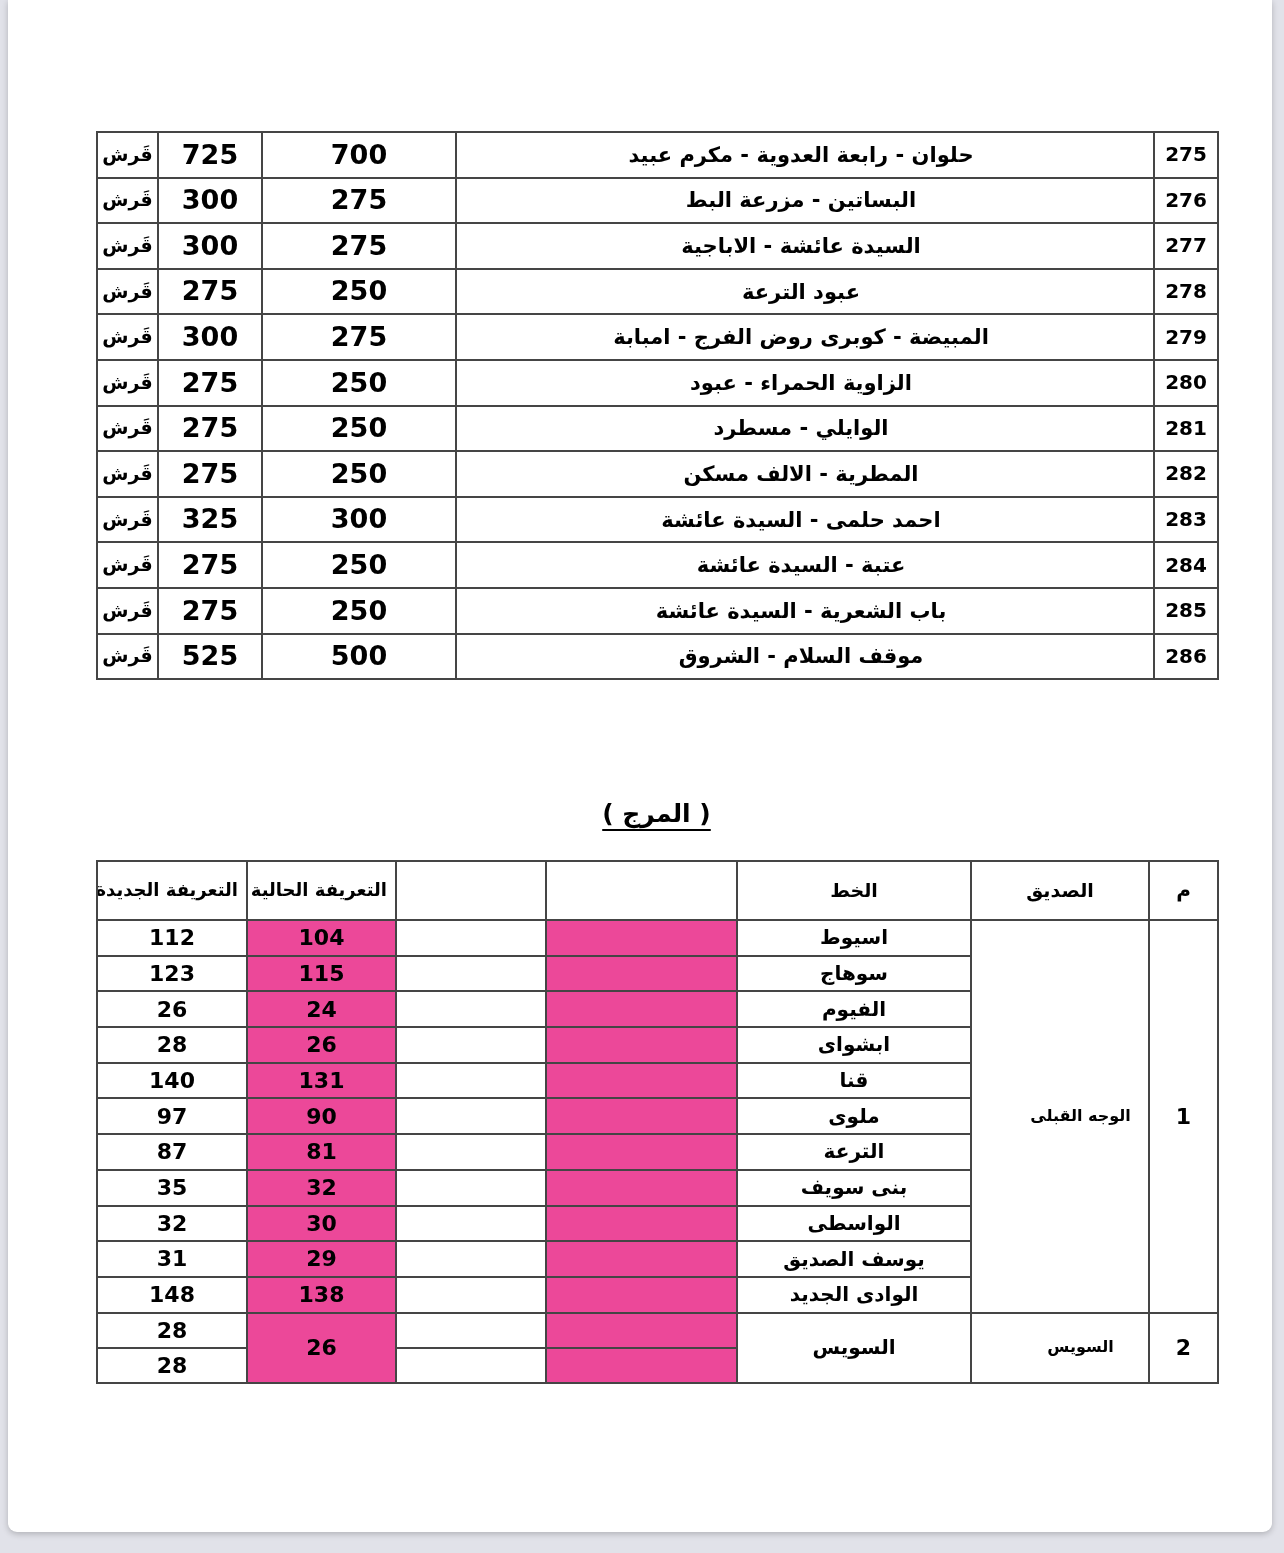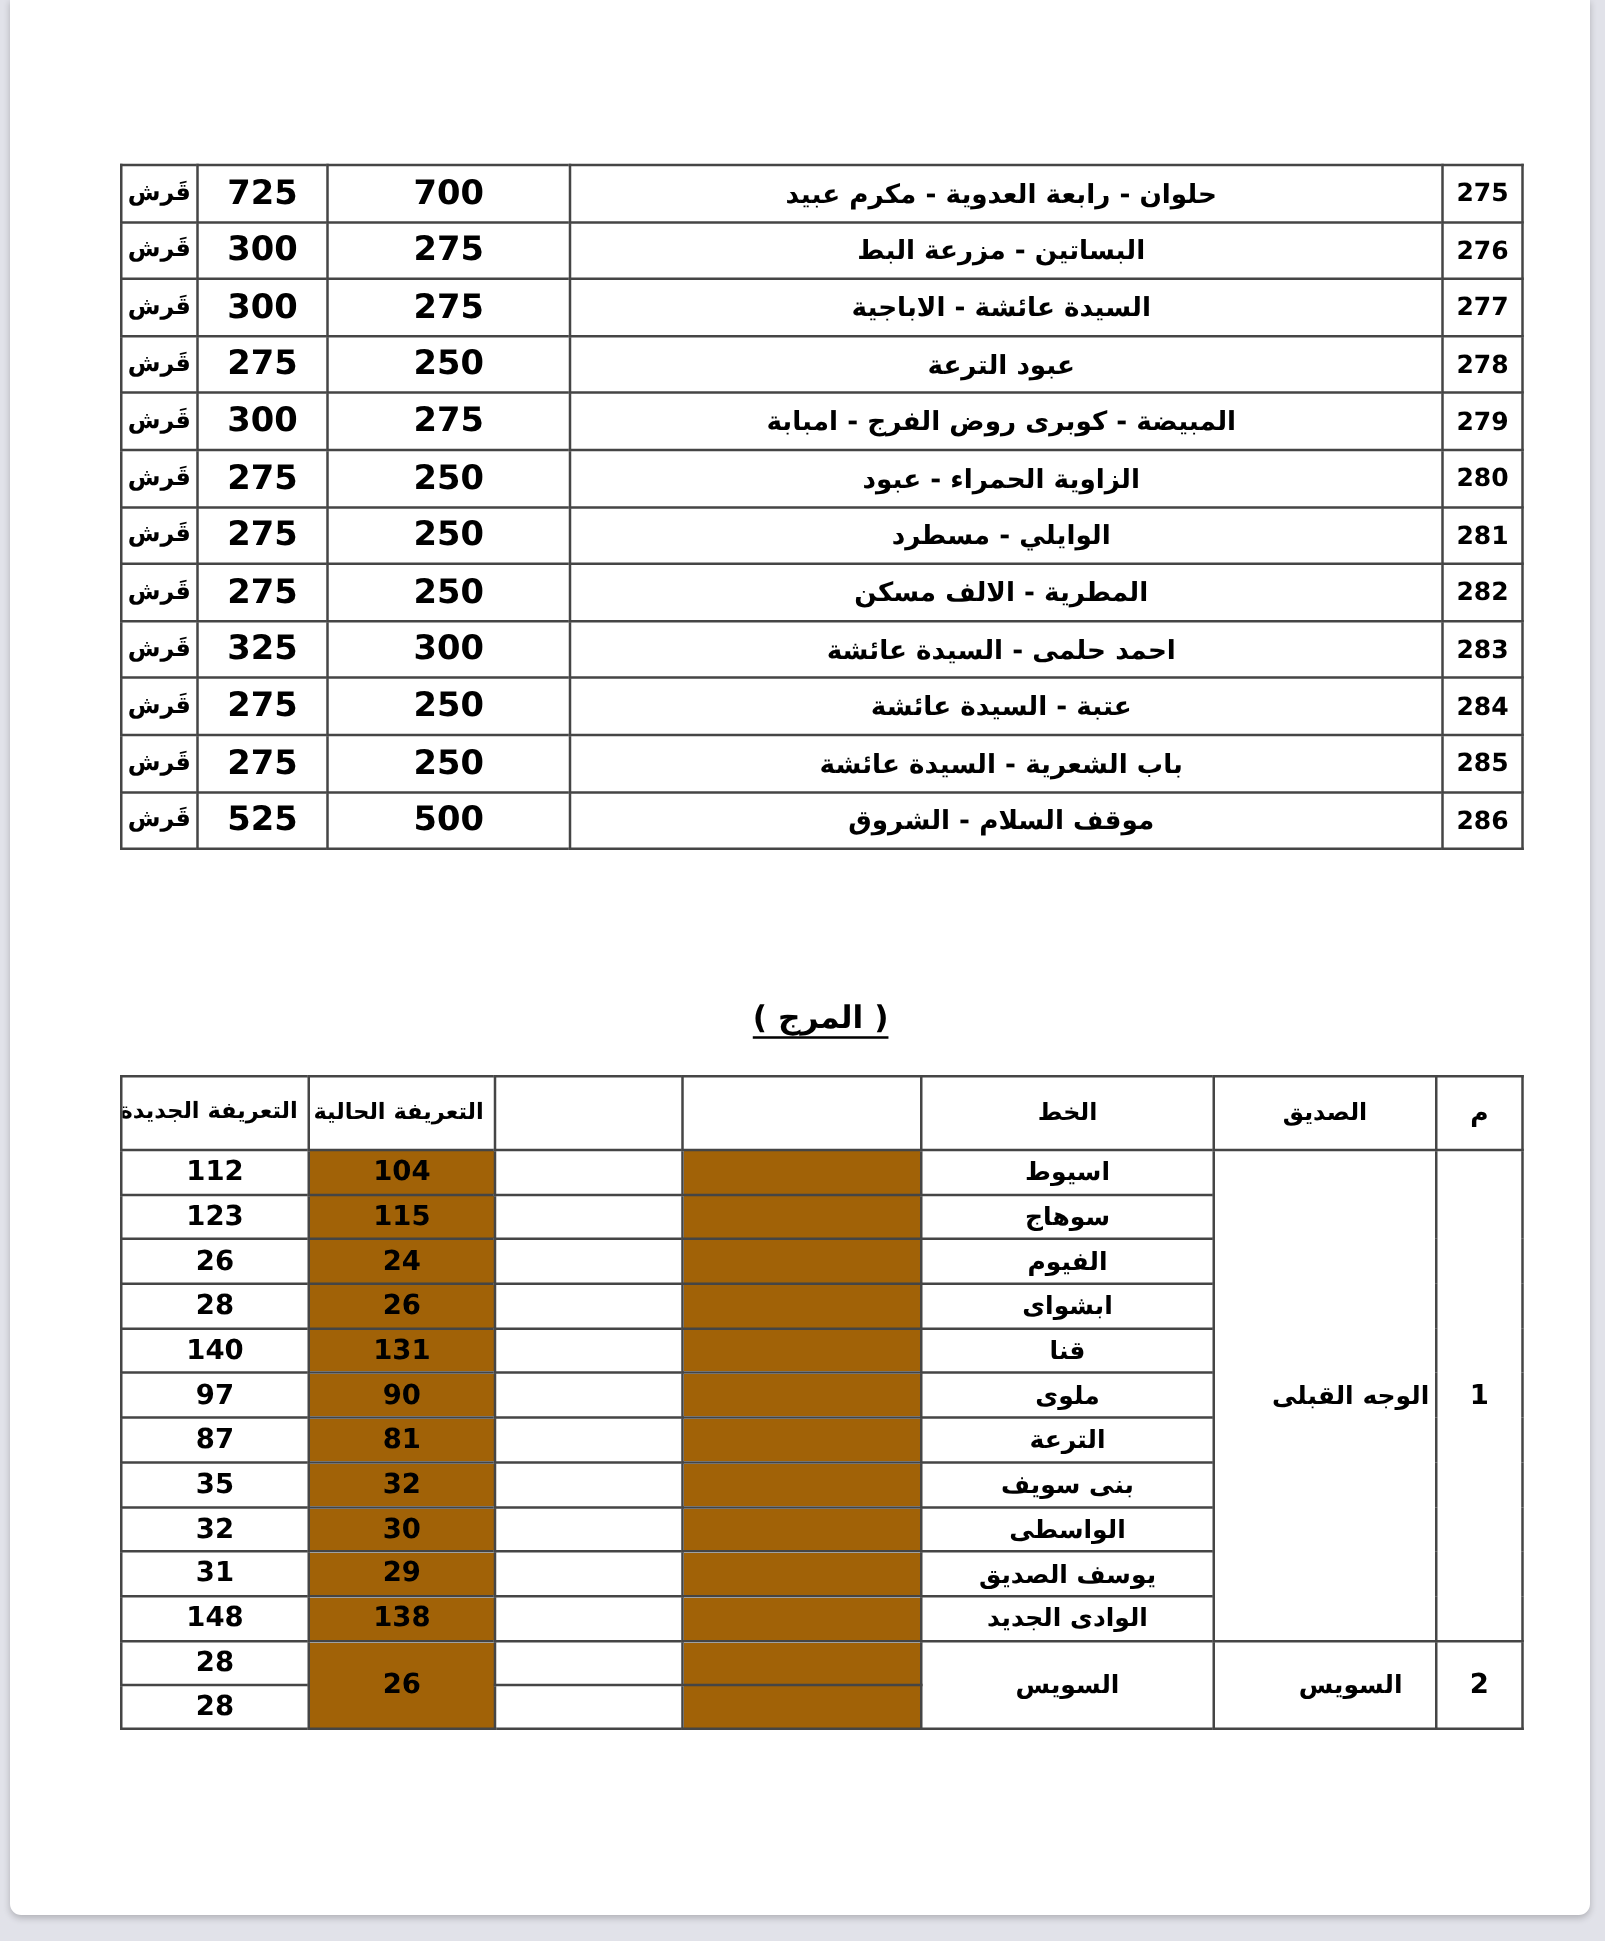--- a/index.html
+++ b/index.html
@@ -44,24 +44,24 @@
   .doc-subtitle { top:799px; font-size:25px; }
   
   .t2 { left:88px; top:860px; width:1121px; }
   .t2 tr.hrow { height:59px; }
   .t2 tr.g1   { height:35.7px; }
   .t2 tr.g2   { height:35px; }
   .t2 .h-num  { font-size:20px; }
   .t2 .h-txt  { font-size:19px; }
   .t2 .h-fare { font-size:18px; text-align:start; padding-inline-start:8px;margin-top:44px; }
   .t2 .numval     { font-size:22px; }
-  .t2 .stationval { font-size:20px;padding-left:41px; }
+  .t2 .stationval { font-size:16px;padding-left:41px; }
   .t2 .lineval    { font-size:20px; }
   .t2 .fareval    { font-size:22px; }
-  .shaded { background:#a16207; }
+  .shaded { background:#ec4899; }
 </style>
 </head>
 <body>
 
 <div class="page">
 
   <table class="t1" dir="rtl">
     <colgroup>
       <col style="width:64px">
         <col style="width:698px">

